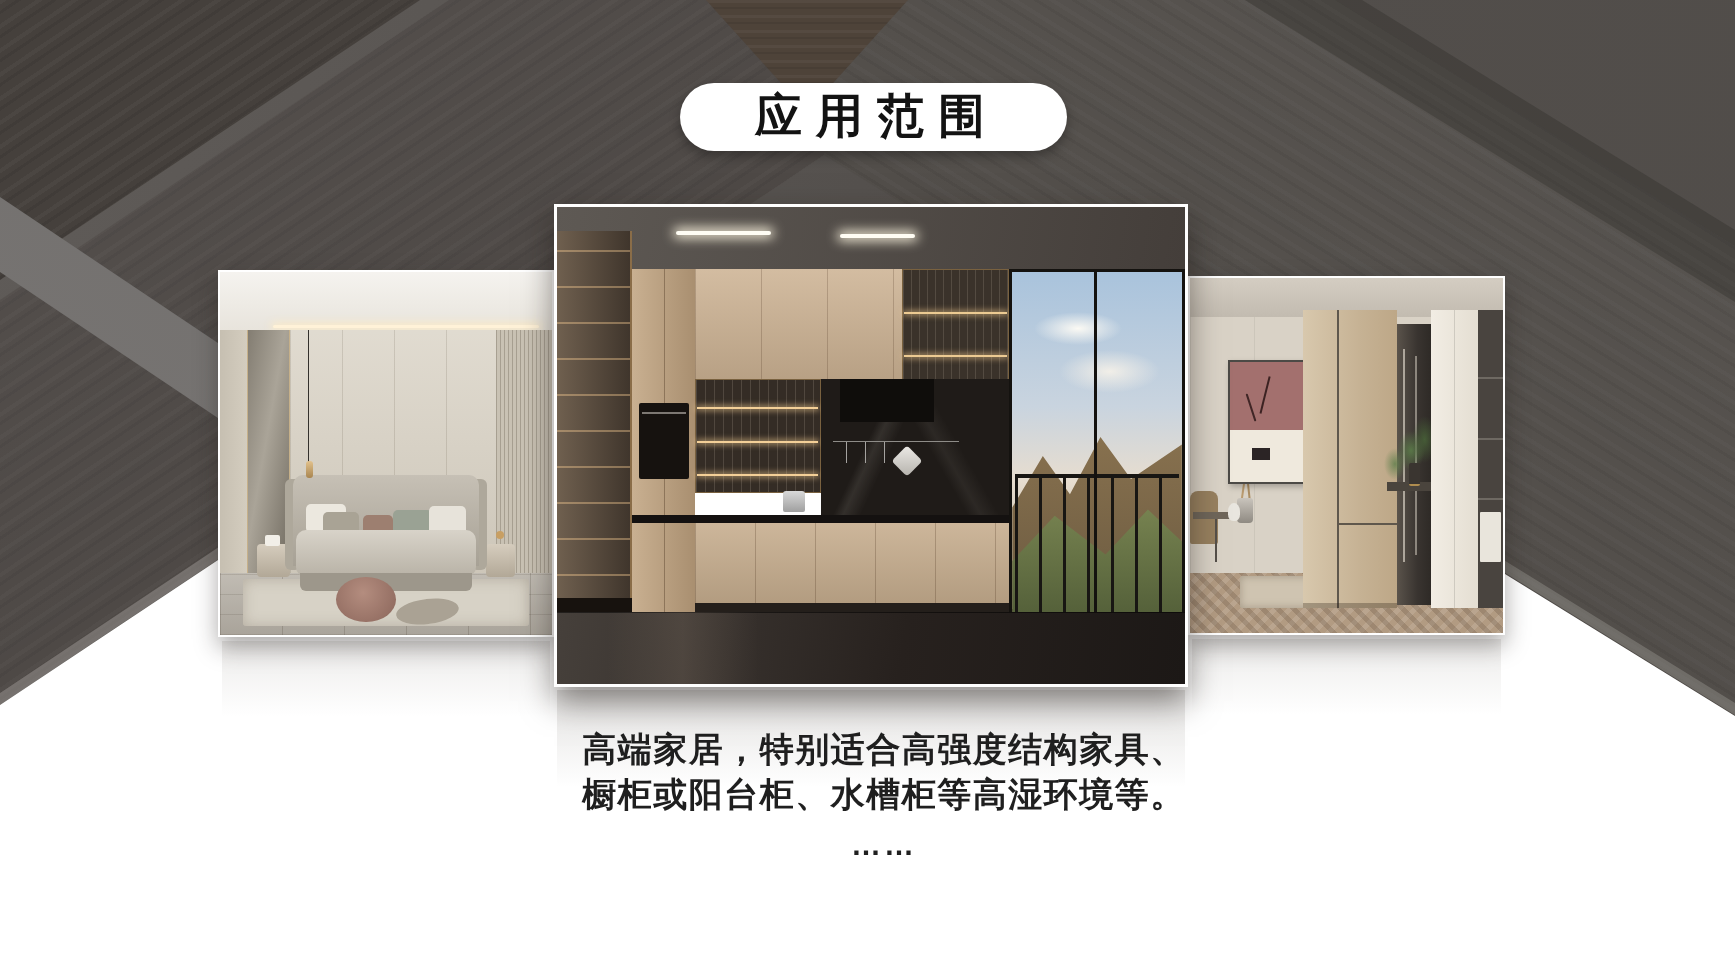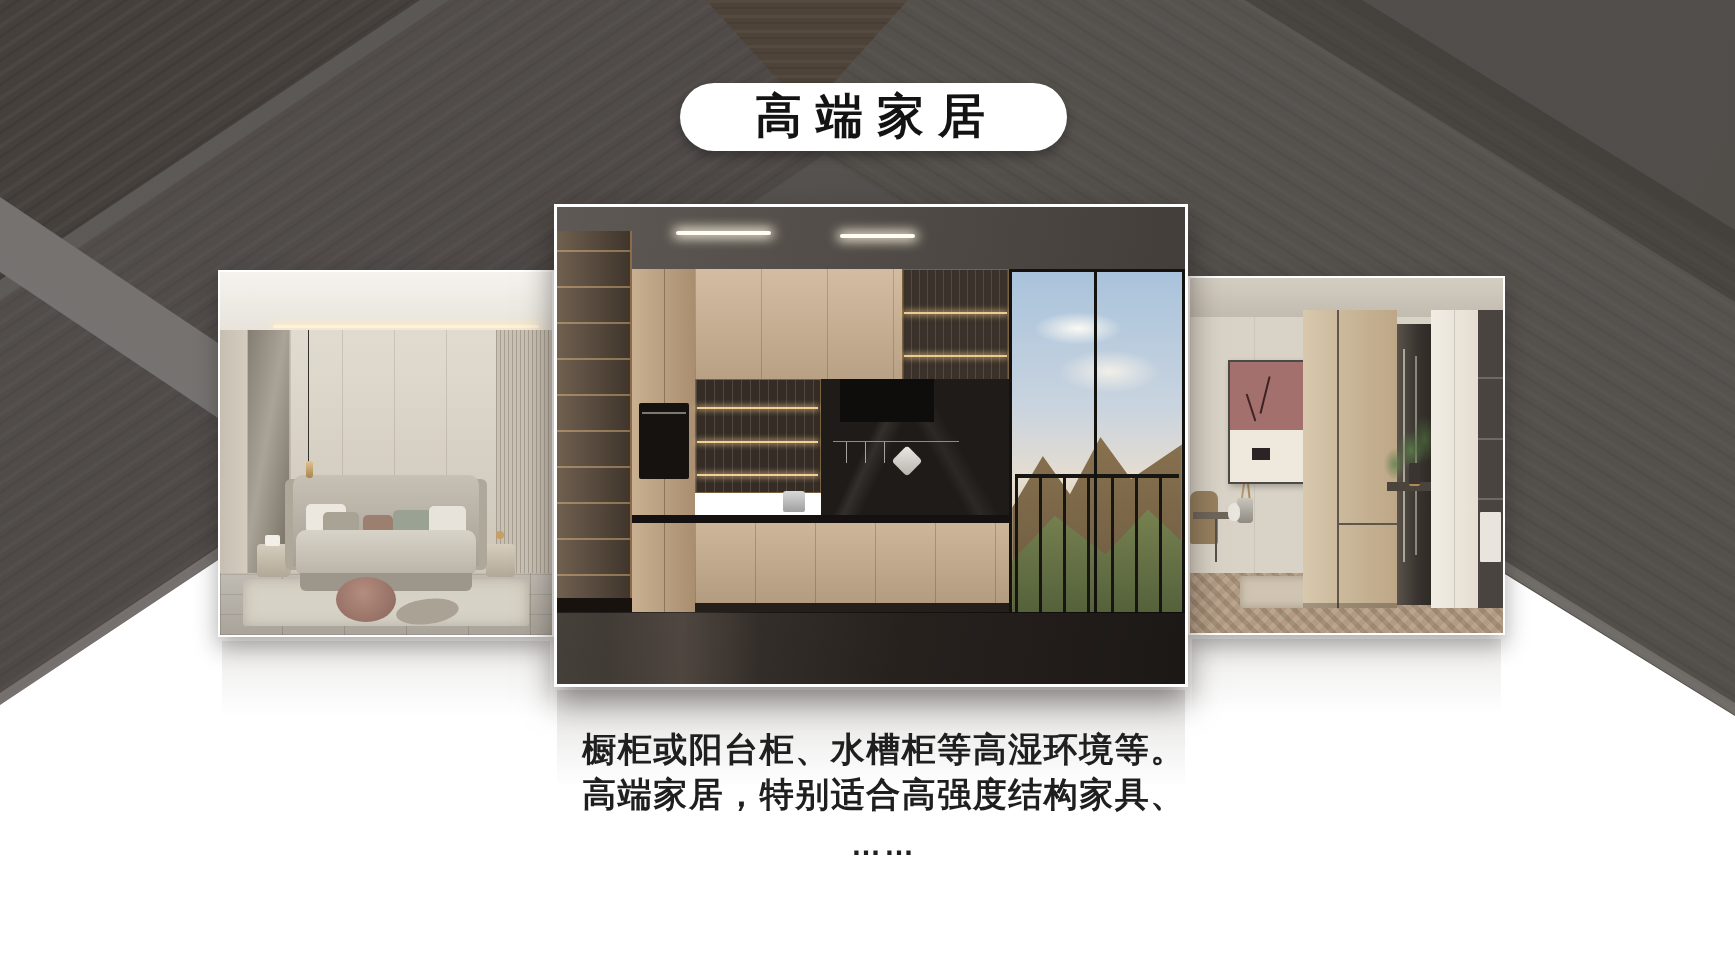--- a/index.html
+++ b/index.html
@@ -347,22 +347,22 @@
       <div class="kt-rail-top"></div>
       <div class="kt-rail-bars"></div>
       <div class="kt-win-div"></div>
       <div class="kt-plinth"></div>
       <div class="kt-floor"></div>
       <div class="kt-gloss"></div>
     </div>
   </div>
 
   <div class="badge">
-    <span class="badge-text">高端家居</span>
+    <span class="badge-text">应用范围</span>
   </div>
 
   <div class="caption">
+    <div class="caption-line">高端家居，特别适合高强度结构家具、</div>
     <div class="caption-line">橱柜或阳台柜、水槽柜等高湿环境等。</div>
-    <div class="caption-line">高端家居，特别适合高强度结构家具、</div>
     <div class="caption-dots">……</div>
   </div>
 
 </div>
 
 </body></html>

